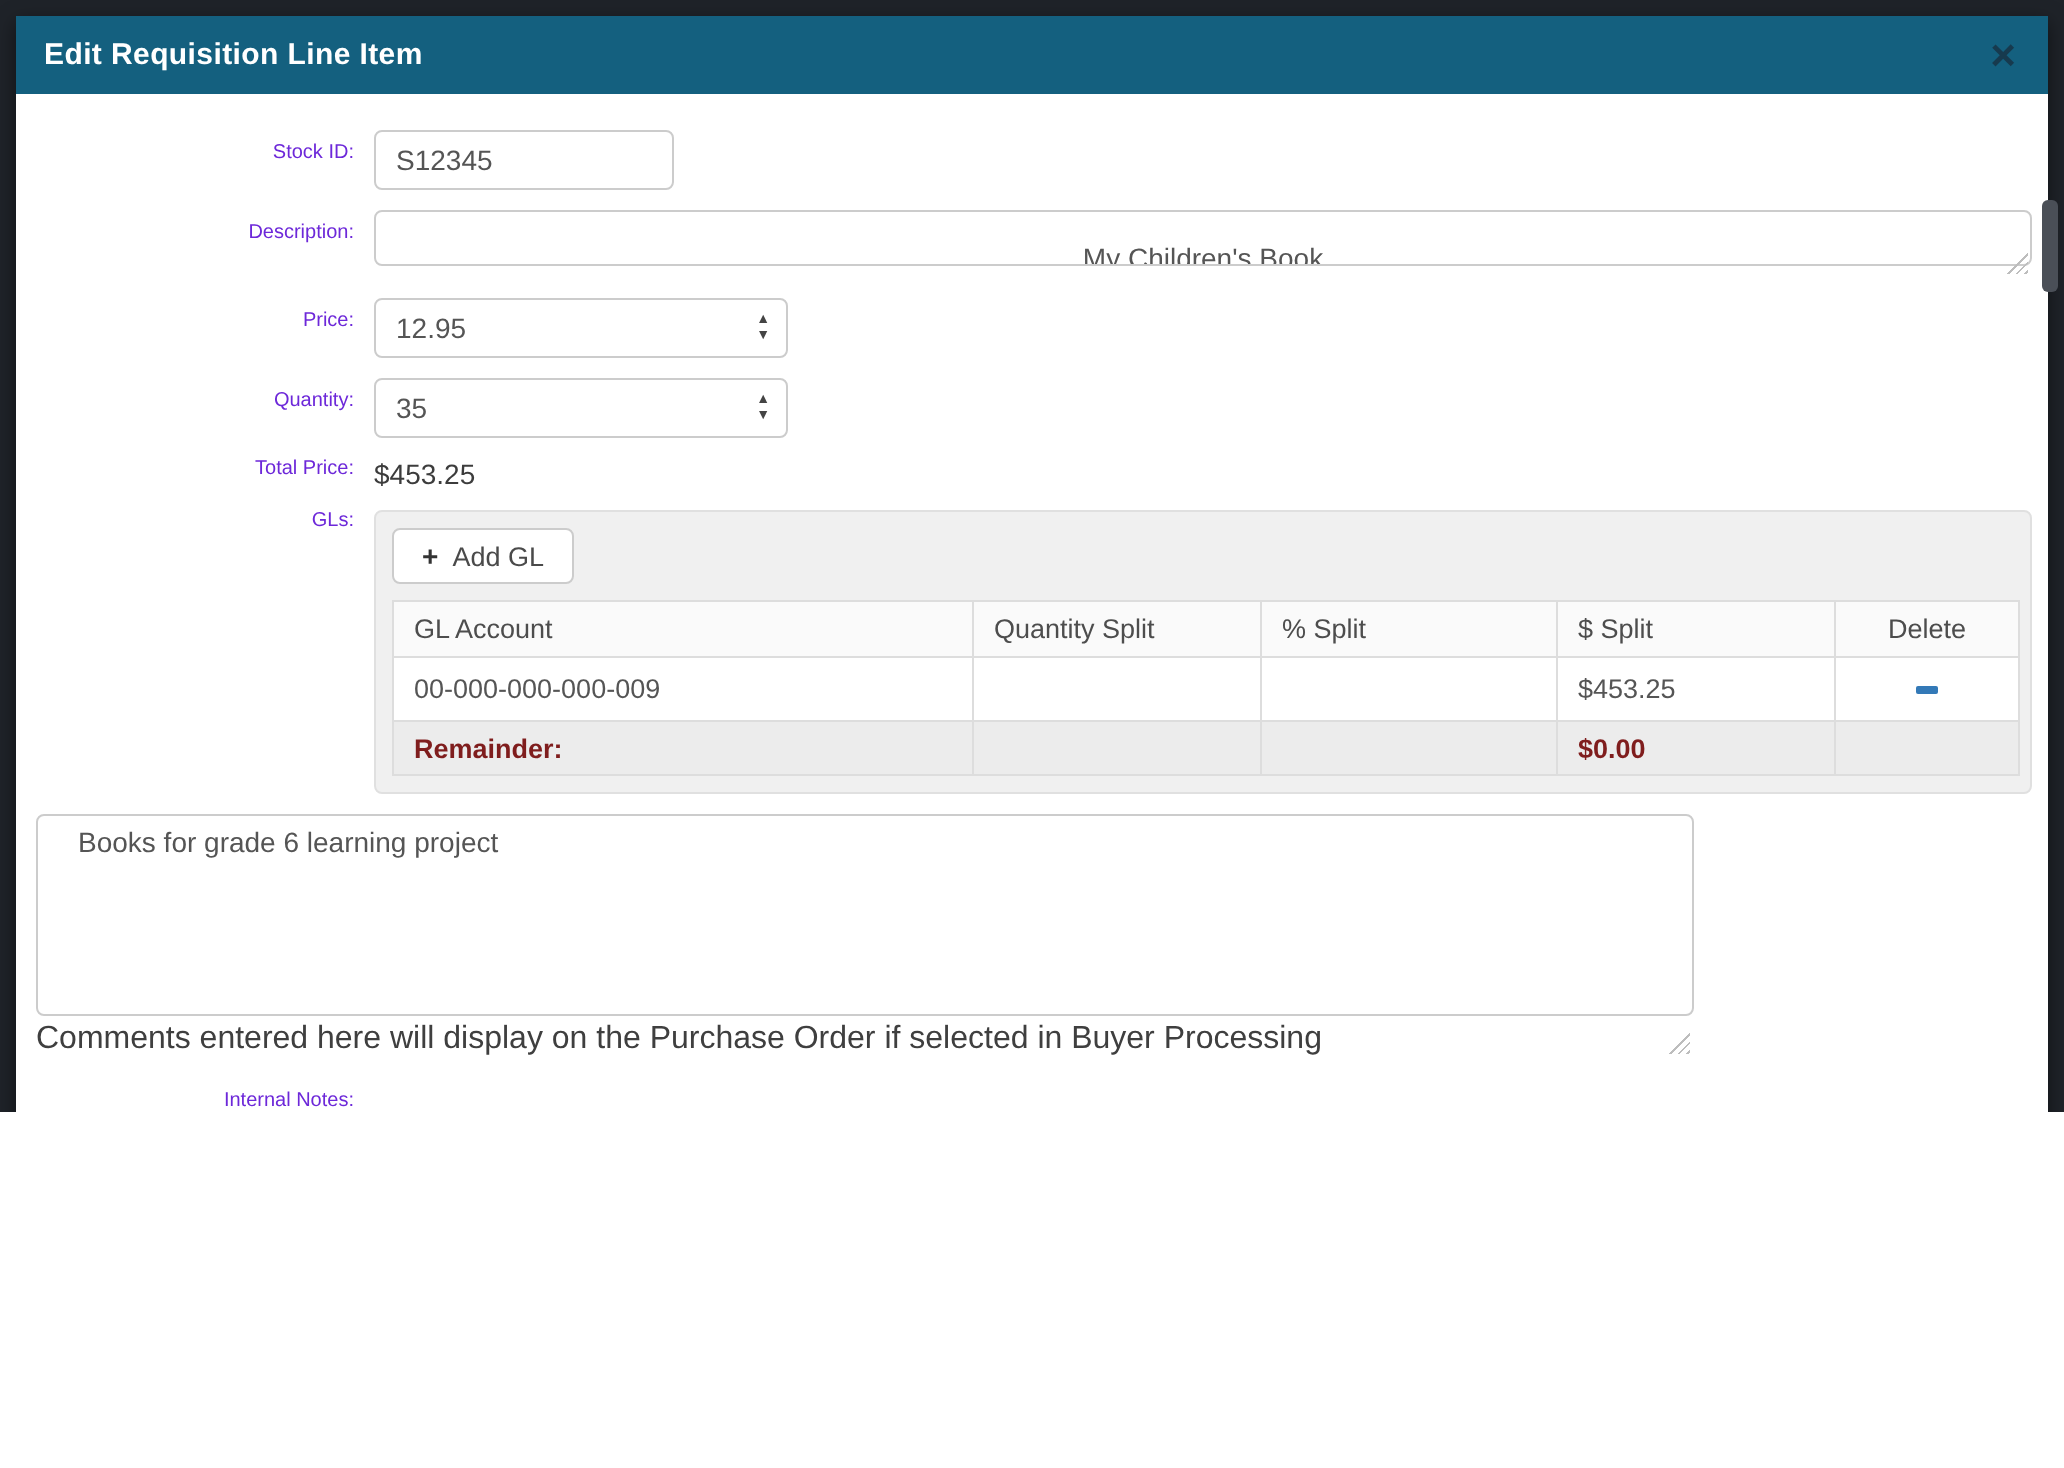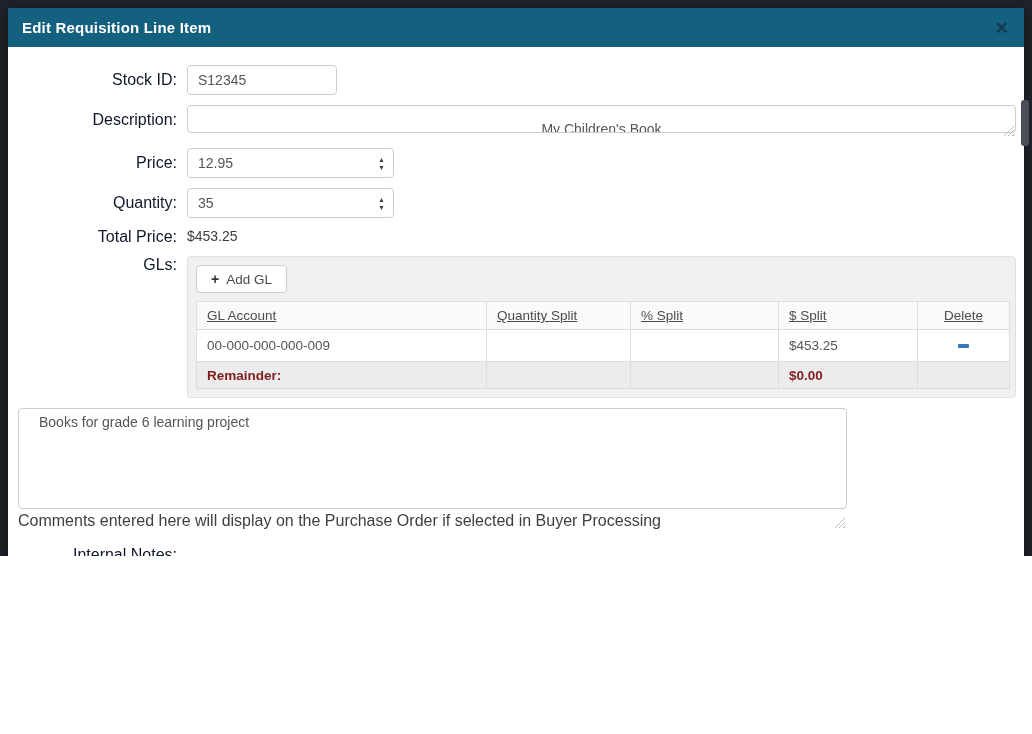--- a/index.html
+++ b/index.html
@@ -7,21 +7,21 @@
   .canvas { position:relative; width:1032px; height:556px; background:#1f2329; overflow:hidden; }
   .scroll-thumb { position:absolute; right:3px; top:100px; width:8px; height:46px; background:#4a4f57; border-radius:3px; }
 
   .modal { position:absolute; left:8px; top:8px; width:1016px; height:714px; background:#ffffff; display:flex; flex-direction:column; box-shadow:0 3px 9px rgba(0,0,0,.5); }
   .modal-header { flex:0 0 39px; background:#14607f; display:flex; align-items:center; padding:0 16px 0 14px; }
   .modal-title { color:#ffffff; font-weight:bold; font-size:15px; letter-spacing:.2px; }
   .close { margin-left:auto; color:#173a4e; font-size:22px; font-weight:bold; line-height:1; cursor:pointer; }
 
   .modal-body { flex:1 1 auto; padding-top:18px; overflow:hidden; }
   .row { display:flex; align-items:flex-start; margin-bottom:10px; }
-  .lbl { width:169px; text-align:right; font-size:16px; color:#0f172a; padding-top:6px; flex:0 0 169px; }
+  .lbl { width:169px; text-align:right; font-size:10px; color:#6d28d9; padding-top:6px; flex:0 0 169px; }
   .ctl { margin-left:10px; position:relative; }
 
   input, textarea { font-family:inherit; font-size:14px; color:#555; border:1px solid #ccc; border-radius:4px; background:#fff; outline:none; }
   input { padding:0 10px; }
   textarea { padding:5px 20px; resize:none; display:block; }
   .inp-stock { width:150px; height:30px; }
   .inp-desc  { width:829px; height:28px; padding-top:20px;text-align:center; }
   .inp-num   { width:207px; height:30px; padding-right:26px; }
   .grip { position:absolute; right:2px; bottom:2px; width:11px; height:11px;
           background:repeating-linear-gradient(135deg, transparent, transparent 2px, #bdbdbd 2px, #bdbdbd 3px);
@@ -29,21 +29,21 @@
   .spin { position:absolute; right:9px; top:50%; transform:translateY(-50%); display:flex; flex-direction:column; gap:1px; color:#444; font-size:7px; line-height:1; cursor:pointer; user-select:none; }
 
   .static-val { font-size:14px; color:#3c3c3c; padding-top:6px; }
 
   .gl-panel { width:829px; background:#f0f0f0; border:1px solid #e0e0e0; border-radius:4px; padding:8px; }
   .btn-addgl { display:inline-flex; align-items:center; gap:7px; background:#fff; border:1px solid #ccc; border-radius:4px; height:28px; padding:0 14px; font-size:13.5px; color:#4a4a4a; cursor:pointer; margin-bottom:8px; }
   .btn-addgl .plus { font-size:14px; font-weight:bold; color:#333; }
 
   table.gl { border-collapse:collapse; width:813px; background:#fff; font-size:13.5px; table-layout:fixed; }
   table.gl th, table.gl td { border:1px solid #ddd; padding:5px 10px; text-align:left; color:#555; }
-  table.gl th { background:#fafafa; color:#4d4d4d; font-weight:normal; height:28px;text-decoration:underline; }
+  table.gl th { background:#fafafa; color:#4d4d4d; font-weight:normal; height:28px; }
   table.gl td { height:32px; }
   table.gl .c-del { text-align:center; }
   tr.remainder td { background:#ececec; font-weight:bold; color:#7f1d1d; height:27px; }
   .minus { display:inline-block; width:11px; height:4px; background:#3379b7; border-radius:1px; cursor:pointer; vertical-align:middle; }
 
   .ta-comments { width:829px; height:101px; }
   .ta-notes { width:829px; height:103px; }
   .helper { font-size:16px; color:#3f3f3f; margin-top:3px; }
 
   .modal-footer { flex:0 0 46px; border-top:1px solid #e5e5e5; display:flex; align-items:center; justify-content:flex-end; gap:8px; padding:0 18px; }

